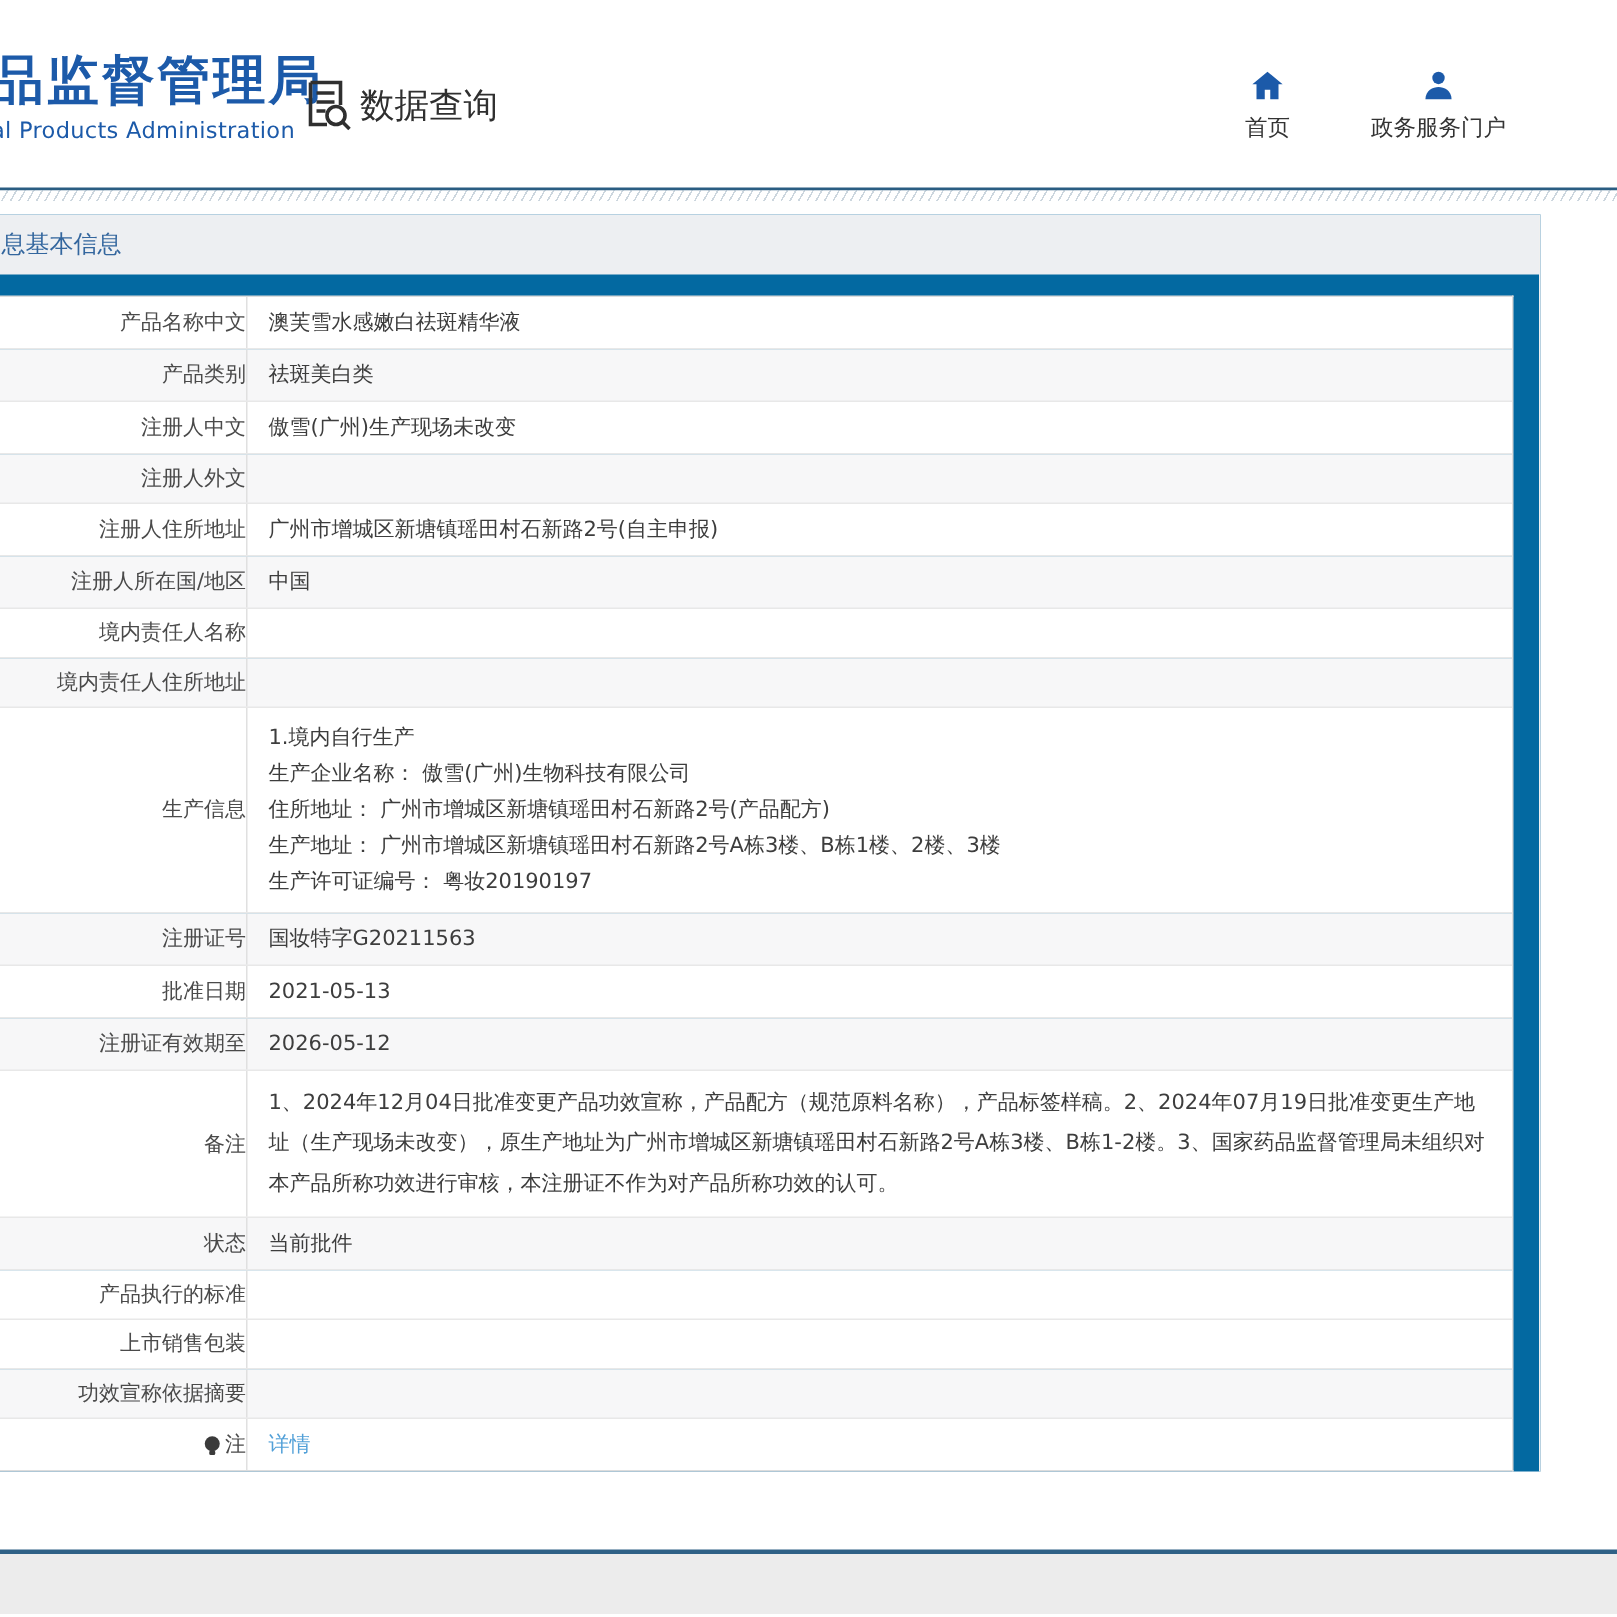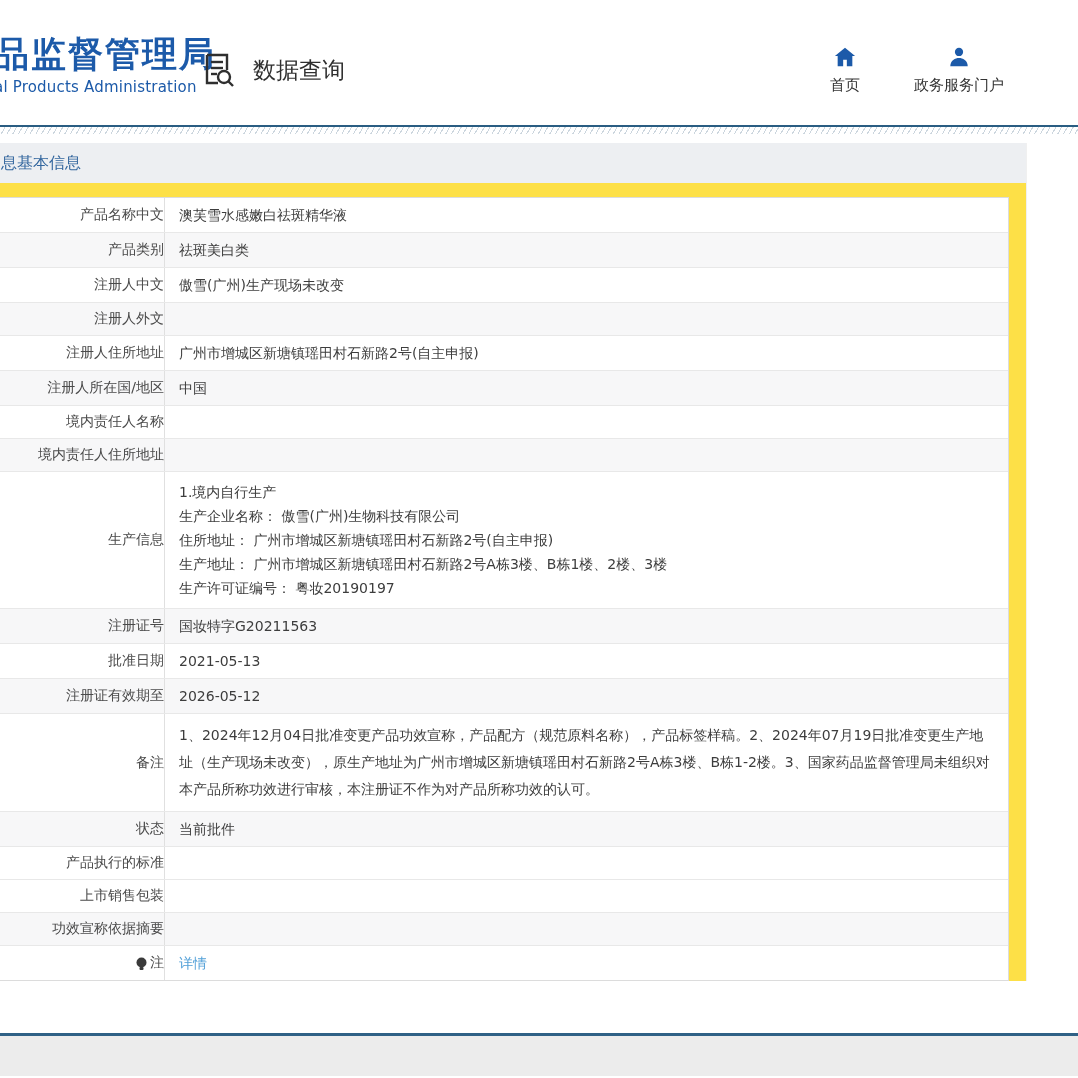--- a/index.html
+++ b/index.html
@@ -7,34 +7,34 @@
   body { font-family:"DejaVu Sans","Liberation Sans",sans-serif; }
   .page { position:relative; width:1078px; height:1076px; background:#fff; overflow:hidden; }
 
   
   .header { position:absolute; top:0; left:0; width:1078px; height:125px; background:#fff; }
   .logo { position:absolute; left:-6px; top:34px; white-space:nowrap; }
   .logo-cn { font-size:35px; font-weight:700; color:#1c5aa9; letter-spacing:2px; line-height:40px; }
   .logo-en { font-size:15px; color:#1c5aa9; line-height:22px; margin-top:2px; letter-spacing:0.2px; }
   .query-block { position:absolute; left:204px; top:53px; display:flex; align-items:center; }
   .query-icon { width:30px; height:34px; }
-  .query-text { font-size:23px; color:#2f2f2f; margin-left:19px; font-weight:500; }
+  .query-text { font-size:23px; color:#2f2f2f; margin-left:6px; font-weight:500; }
   .nav-item { position:absolute; top:46px; text-align:center; cursor:pointer; }
   .nav-item .nav-icon { display:block; margin:0 auto; width:22px; height:22px; }
   .nav-item .nav-label { display:block; margin-top:8px; font-size:15px; color:#333; white-space:nowrap; }
   .nav-home { left:817px; width:56px; }
   .nav-portal { left:907px; width:104px; }
 
   
   .band-line { position:absolute; top:125px; left:0; width:1078px; height:2px; background:#2a5d82; }
   .band-hatch { position:absolute; top:127px; left:0; width:1078px; height:7px;
     background:repeating-linear-gradient(120deg,#ffffff 0px,#ffffff 4px,#ccd6de 4px,#ccd6de 5px); }
 
   
-  .card { position:absolute; top:143px; left:0; width:1027px; background:#fde047; border-right:1px solid #f0f0f0; }
+  .card { position:absolute; top:143px; left:0; width:1027px; background:#0369a1; border-right:1px solid #f0f0f0; }
   .panel-title { height:40px; line-height:40px; background:#edeff2; color:#33669e; font-size:16px; padding-left:1px; }
   .tbl { margin:14px 17px 0 0; border-top:1px solid #dcdcdc; border-right:1px solid #dcdcdc; border-bottom:1px solid #dcdcdc; }
   .trow { display:flex; min-height:33px; border-bottom:1px solid #e8e8e8; background:#fff; }
   .trow:last-child { border-bottom:none; }
   .trow.alt { background:#f7f7f8; }
   .tlabel { width:165px; flex:0 0 165px; display:flex; align-items:center; justify-content:flex-end;
     padding:5px 0 5px 4px; border-right:1px solid #e0e0e0; color:#4a4a4a; font-size:14px; text-align:right; }
   .tvalue { flex:1; display:flex; flex-direction:column; justify-content:center;
     padding:5px 14px; color:#3d3d3d; font-size:14px; line-height:24px; }
   .tvalue.remark { line-height:27px; padding-top:8px; padding-bottom:8px; }
@@ -125,21 +125,21 @@
         </div>
         <div class="trow alt">
           <div class="tlabel">境内责任人住所地址</div>
           <div class="tvalue"></div>
         </div>
         <div class="trow">
           <div class="tlabel">生产信息</div>
           <div class="tvalue multi">
             <div class="vline">1.境内自行生产</div>
             <div class="vline">生产企业名称： 傲雪(广州)生物科技有限公司</div>
-            <div class="vline">住所地址： 广州市增城区新塘镇瑶田村石新路2号(自主申报)</div>
+            <div class="vline">住所地址： 广州市增城区新塘镇瑶田村石新路2号(产品配方)</div>
             <div class="vline">生产地址： 广州市增城区新塘镇瑶田村石新路2号A栋3楼、B栋1楼、2楼、3楼</div>
             <div class="vline">生产许可证编号： 粤妆20190197</div>
           </div>
         </div>
         <div class="trow alt">
           <div class="tlabel">注册证号</div>
           <div class="tvalue">国妆特字G20211563</div>
         </div>
         <div class="trow">
           <div class="tlabel">批准日期</div>

